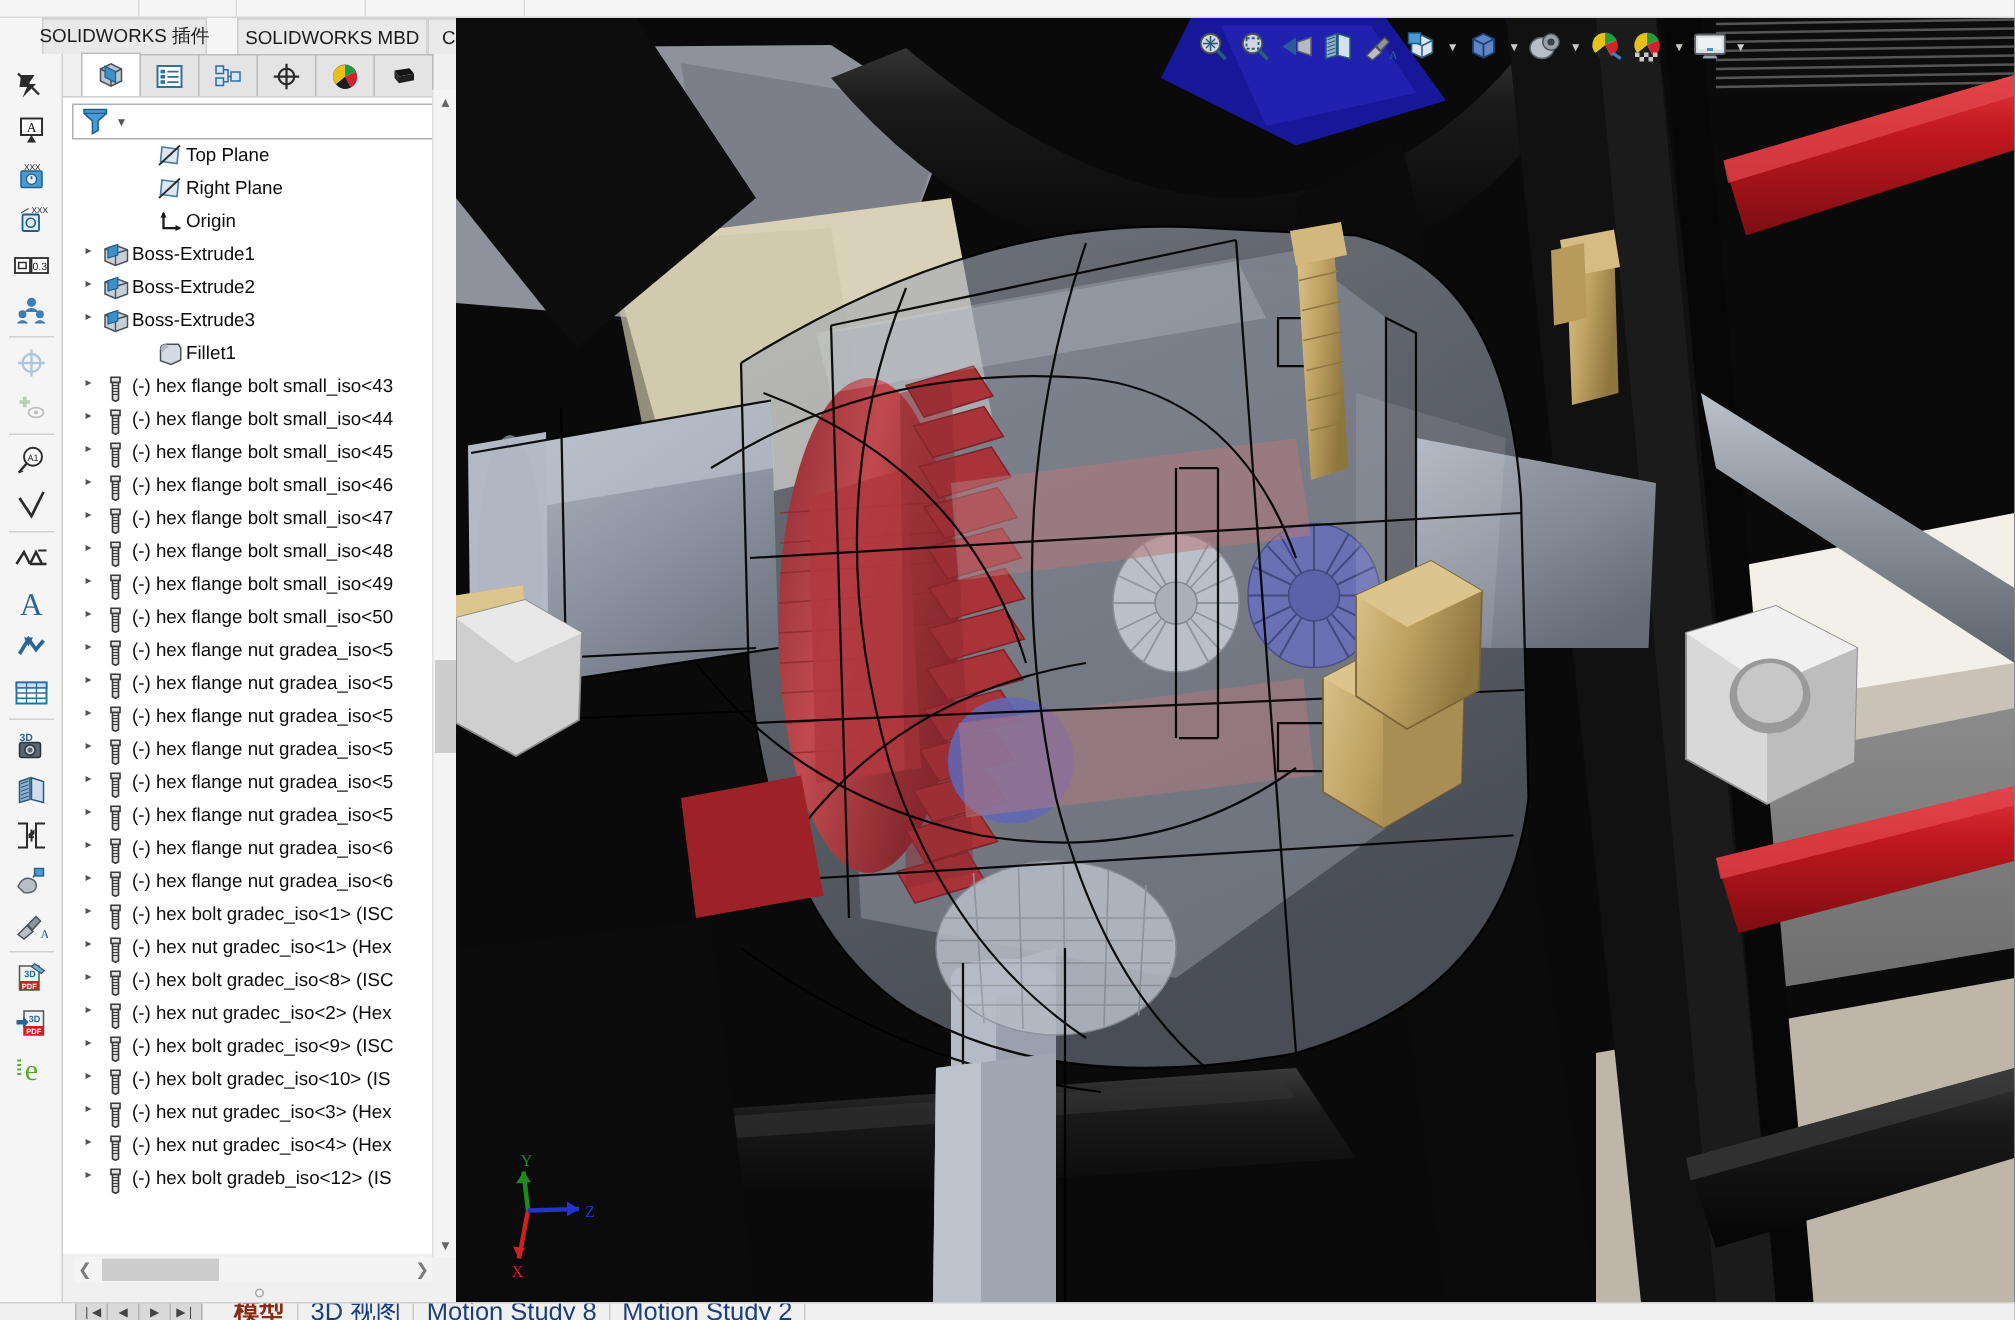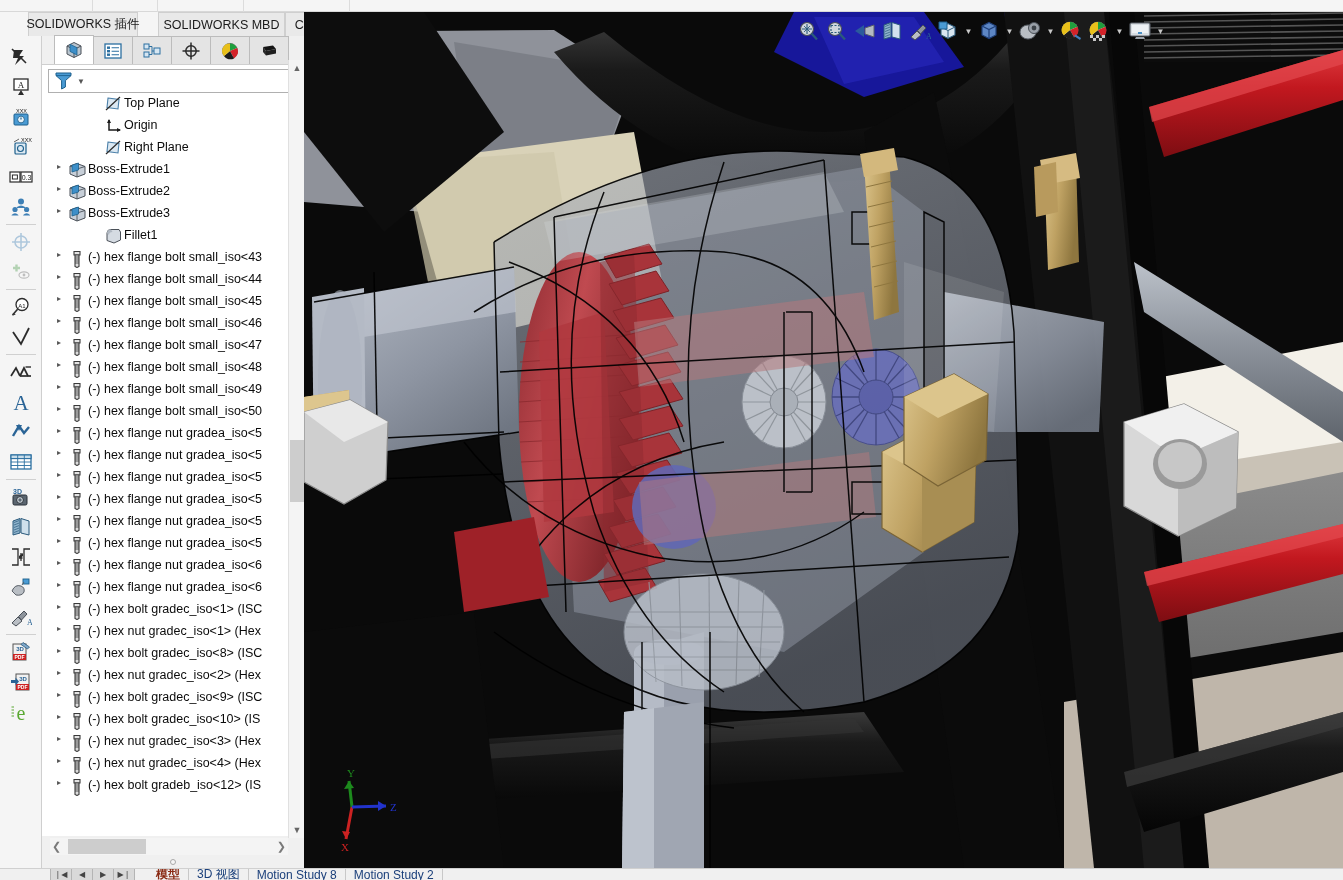--- a/index.html
+++ b/index.html
@@ -129,21 +129,21 @@
     display:flex; align-items:center; overflow:hidden;
   }
   .nav-btns { display:flex; margin-left:50px; }
   .nav-btns .nb {
     width:22px; height:14px; border:1px solid #b4b4b4; background:#d9d9d9;
     display:flex; align-items:center; justify-content:center;
     font-size:8px; color:#444; margin-right:-1px;
   }
   .stab {
     height:14px; padding:0 8px; display:flex; align-items:center;
-    font-size:12px; color:#1a3f7a; border-right:1px solid #c8c8c8;
+    font-size:17px; color:#1a3f7a; border-right:1px solid #c8c8c8;
     white-space:nowrap;
   }
   .stab.active { color:#8a2b14; font-weight:bold; border-right:1px solid #c8c8c8; }
 
   
   .hud {
     position:absolute; left:795px; top:14px; height:34px;
     display:flex; align-items:center; gap:2px; z-index:30;
   }
   .hud-item {
@@ -442,37 +442,37 @@
               <path d="M2 14 L16 1" stroke="#2b2b2b" stroke-width="1.2"></path>
             </svg>
           </span>
           <span class="tlabel">Top Plane</span>
         </div>
         <div class="trow">
           <span style="width: 46px; min-width: 46px;"></span>
           <span class="arrow"></span>
           <span class="ticon">
             <svg width="18" height="16" viewBox="0 0 18 16">
+              <path d="M4 2 L15 3.5 L14 13 L3 11.5 Z" fill="#dbe8f2" stroke="#4a7fa8" stroke-width="1.1"></path>
+              <path d="M2 14 L16 1" stroke="#2b2b2b" stroke-width="1.2"></path>
+            </svg>
+          </span>
+          <span class="tlabel">Right Plane</span>
+        </div>
+        <div class="trow">
+          <span style="width: 46px; min-width: 46px;"></span>
+          <span class="arrow"></span>
+          <span class="ticon">
+            <svg width="18" height="16" viewBox="0 0 18 16">
               <path d="M5 2 L5 12 L16 12" stroke="#1a1a1a" stroke-width="1.5" fill="none"></path>
               <path d="M5 1 L3 5 L7 5 Z" fill="#1a1a1a"></path>
               <path d="M17 12 L13 10 L13 14 Z" fill="#1a1a1a"></path>
             </svg>
           </span>
           <span class="tlabel">Origin</span>
-        </div>
-        <div class="trow">
-          <span style="width: 46px; min-width: 46px;"></span>
-          <span class="arrow"></span>
-          <span class="ticon">
-            <svg width="18" height="16" viewBox="0 0 18 16">
-              <path d="M4 2 L15 3.5 L14 13 L3 11.5 Z" fill="#dbe8f2" stroke="#4a7fa8" stroke-width="1.1"></path>
-              <path d="M2 14 L16 1" stroke="#2b2b2b" stroke-width="1.2"></path>
-            </svg>
-          </span>
-          <span class="tlabel">Right Plane</span>
         </div>
         <div class="trow">
           <span style="width: 10px; min-width: 10px;"></span>
           <span class="arrow">▸</span>
           <span class="ticon">
             <svg width="19" height="17" viewBox="0 0 19 17">
               <path d="M2 4 L9 1.5 L17 4.5 L17 12 L9 15 L2 12 Z" fill="#c7cfd8" stroke="#4a5058" stroke-width="1"></path>
               <path d="M2 4 L9 7 L17 4.5 M9 7 L9 15" stroke="#4a5058" stroke-width="0.9" fill="none"></path>
               <path d="M4 3.2 L10.5 1 L10.5 8 L4 10 Z" fill="#3d8fc9" stroke="#1c5f8c" stroke-width="0.8"></path>
             </svg>

